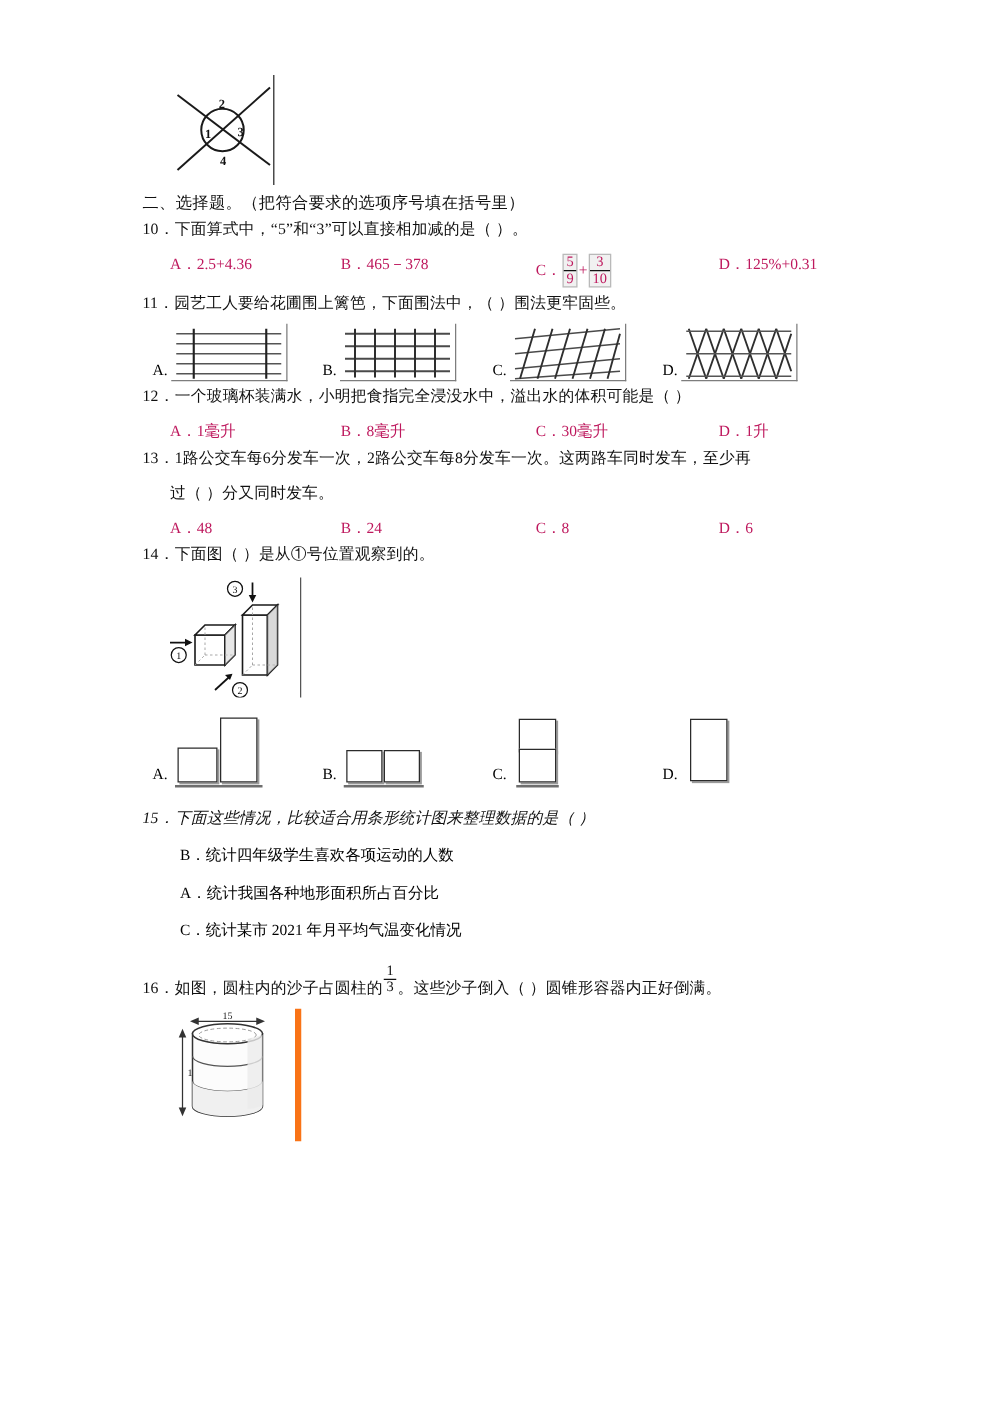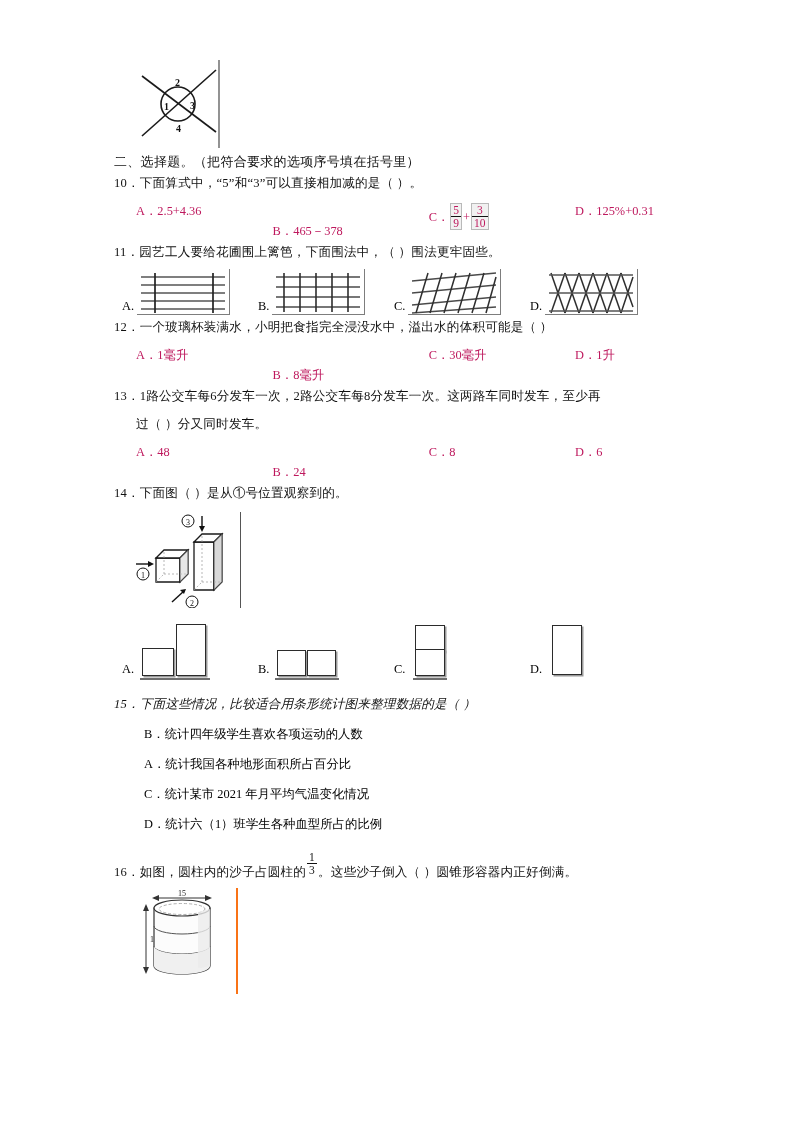--- a/index.html
+++ b/index.html
@@ -40,21 +40,21 @@
   .indent { padding-left: 22px; }
   .opts {
     display: flex;
     font-size: 12.4px;
     margin-top: 11px;
     padding-left: 22px;
     color: #be185d;
   }
   .opt { white-space: nowrap; }
   .opt-a { width: 140px; }
-  .opt-b { width: 160px; margin-top: 20px; }
+  .opt-b { width: 160px; }
   .opt-c { width: 150px; }
   .opt-d { width: 120px; }
 
   .vstack-opts .opt-row {
     font-size: 12.4px;
     padding-left: 30px;
     margin-top: 13px;
     white-space: nowrap;
   }
 
@@ -164,21 +164,21 @@
     height: 1.5px;
     background: #6e6e6e;
   }
 
   
   .fig-cyl {
     margin-top: 8px;
     margin-left: 18px;
     width: 104px;
     height: 106px;
-    border-right: 2px solid #f97316;
+    border-right: 5px solid #f97316;
     position: relative;
   }
   .unit-note { margin-top: 7px; }
 </style>
 </head>
 <body>
 
 <div class="page">
 
   <div class="fig-cross">
@@ -401,21 +401,20 @@
           <div class="sq" style="left:6px; bottom:3px; width:28px; height:48px;"></div>
         </div>
       </div>
     </div>
 
     <div class="qline qnum" style="margin-top:18px;font-style:italic;">15．下面这些情况，比较适合用条形统计图来整理数据的是（        ）</div>
     <div class="vstack-opts">
       <div class="opt-row">B．统计四年级学生喜欢各项运动的人数</div>
       <div class="opt-row">A．统计我国各种地形面积所占百分比</div>
       <div class="opt-row">C．统计某市 2021 年月平均气温变化情况</div>
-      <div class="opt-row">D．统计六（1）班学生各种血型所占的比例</div>
     </div>
 
     <div class="qline" style="margin-top:18px;">
       <span>16．如图，圆柱内的沙子占圆柱的</span><span class="frac sup"><span class="num">1</span><span class="den">3</span></span><span>。这些沙子倒入（        ）圆锥形容器内正好倒满。</span>
     </div>
 
     <div class="fig-cyl">
       <svg width="104" height="106" viewBox="0 0 104 106">
 
         <line x1="22" y1="10" x2="78" y2="10" stroke="#333" stroke-width="1"></line>

